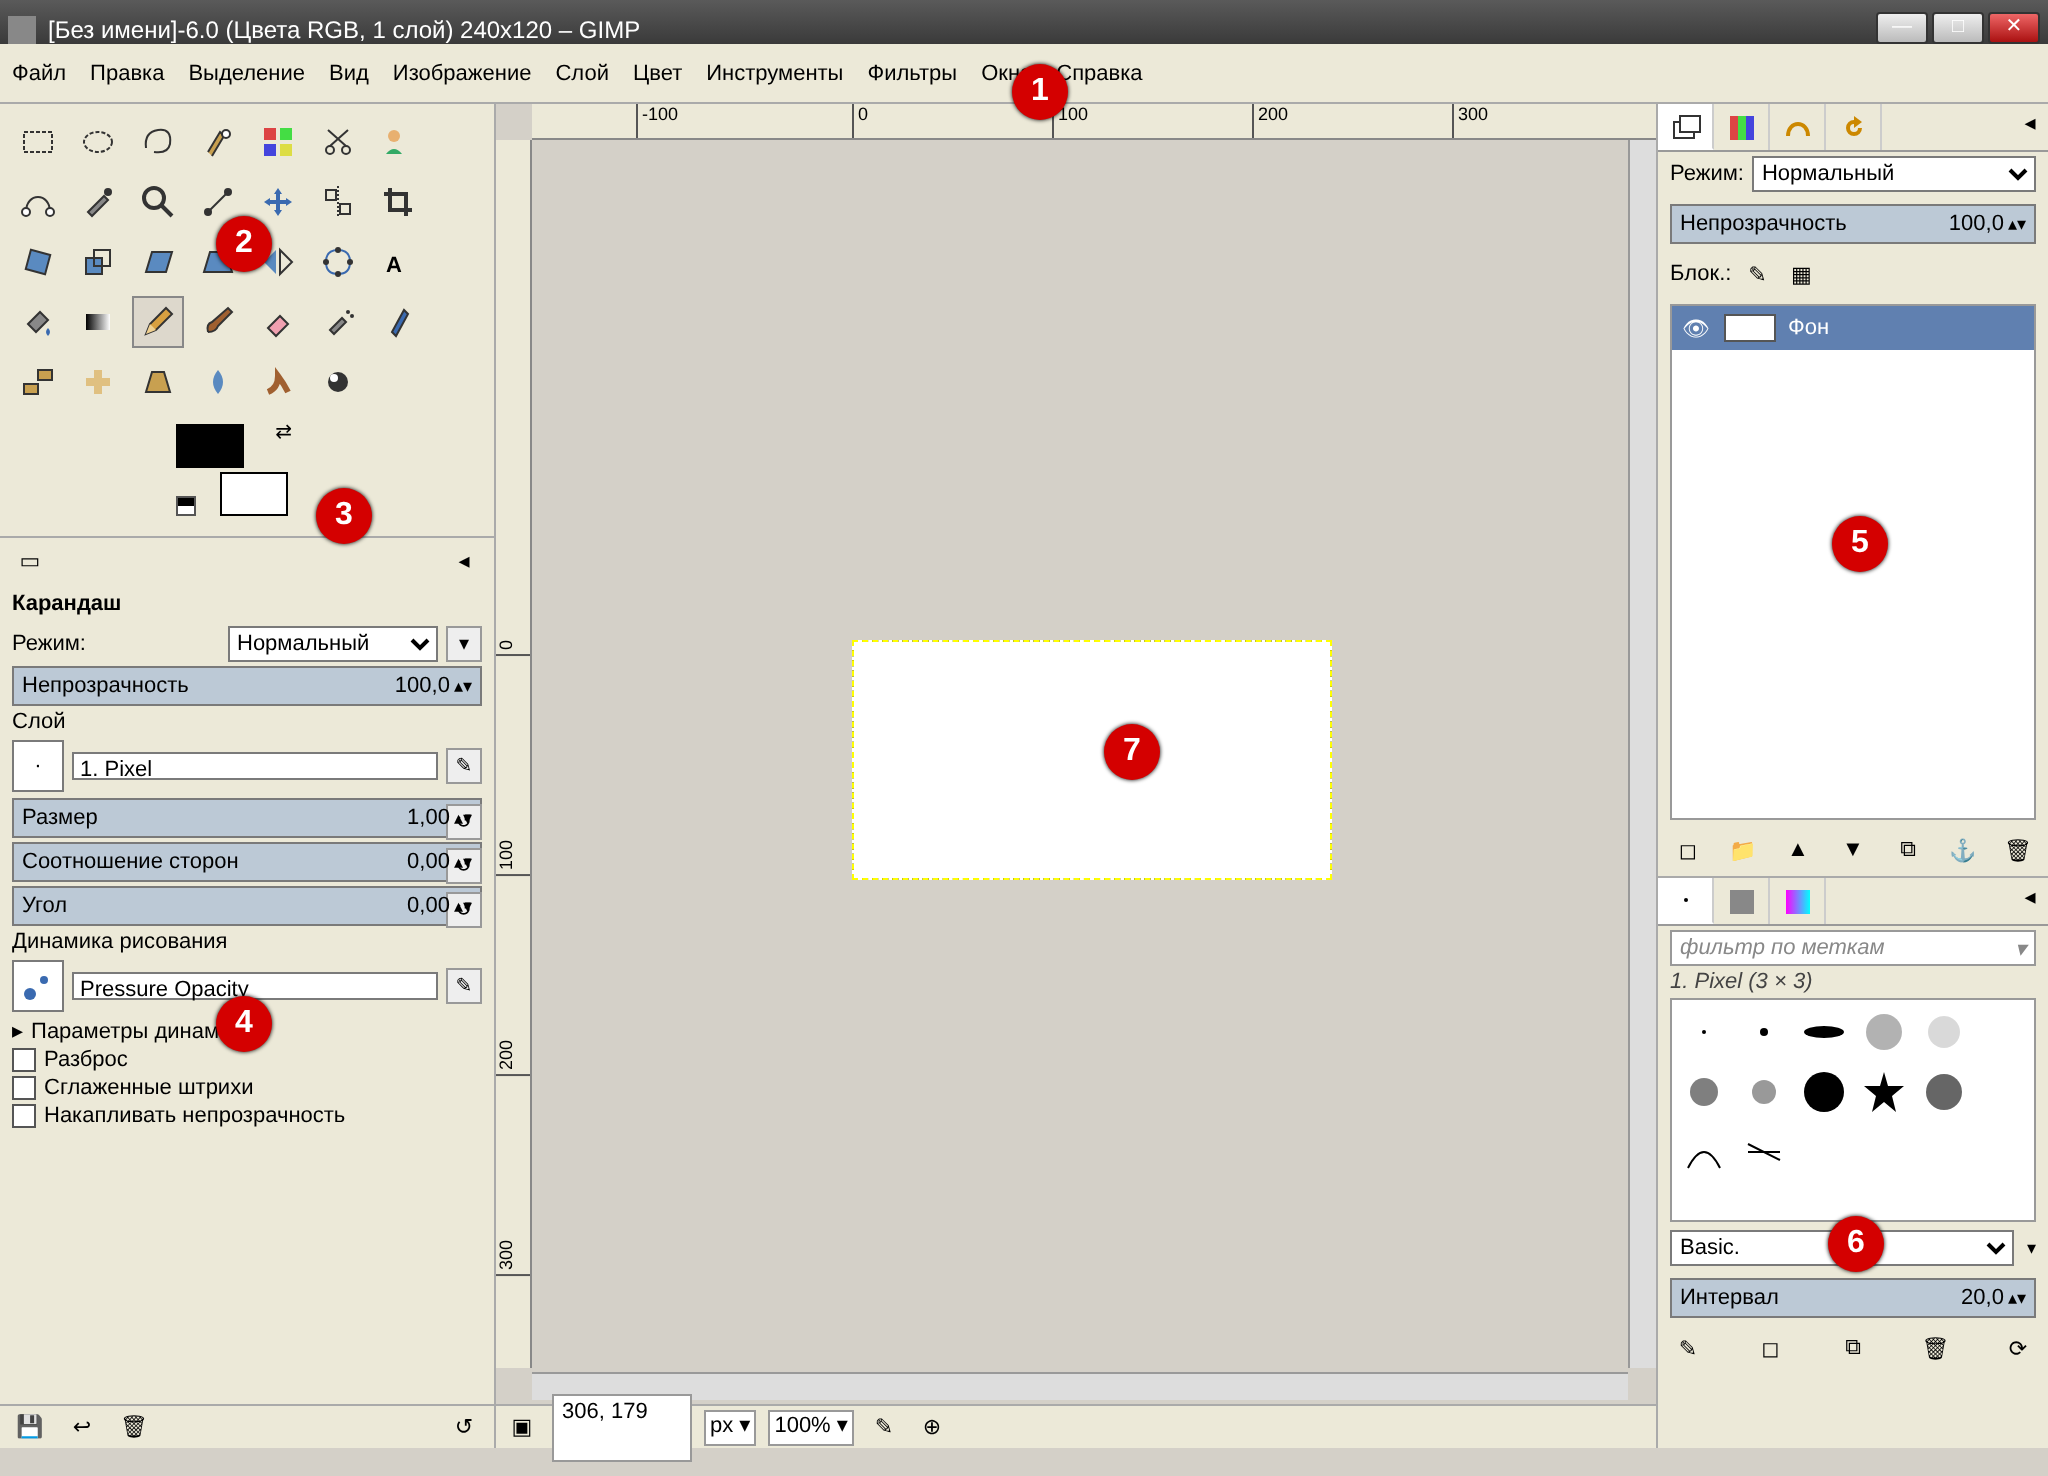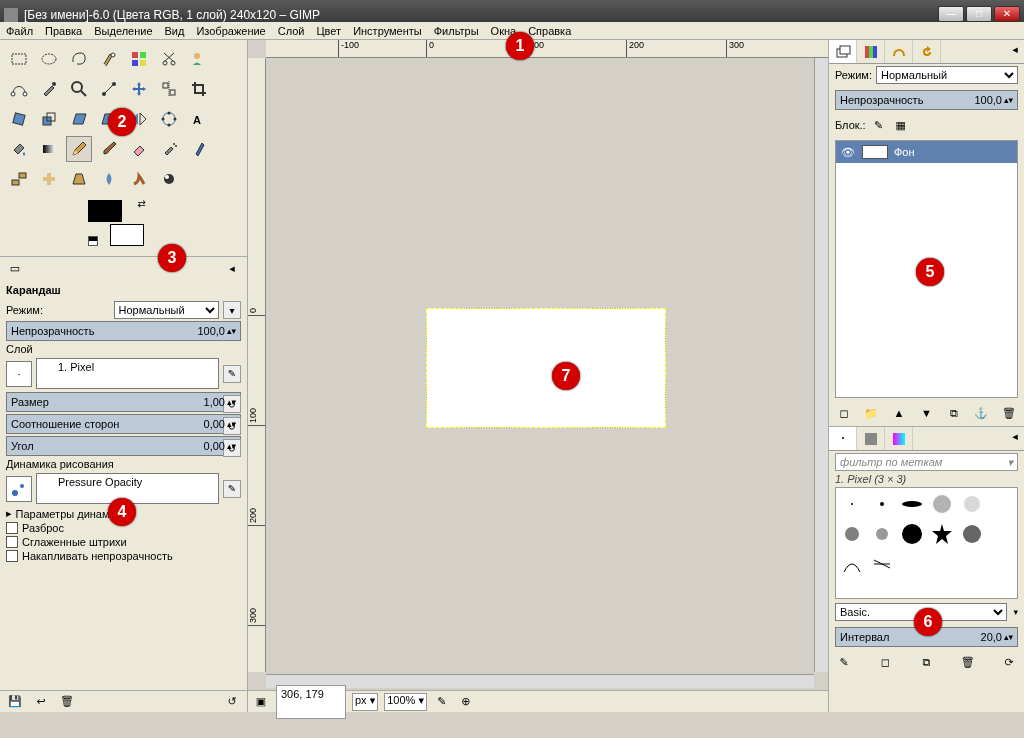--- a/index.html
+++ b/index.html
@@ -7,21 +7,21 @@
 
 
 .titlebar { height: 22px; background: linear-gradient(#5a5a5a,#3a3a3a); color: #fff; display: flex; align-items: flex-end; padding: 0 4px; }
 .titlebar .icon { width: 14px; height: 14px; background: #888; margin-right: 6px; display:inline-block; }
 .titlebar .title { flex: 1; font-size: 12px; }
 .winbtns { display: flex; gap: 2px; }
 .winbtn { width: 26px; height: 16px; background: linear-gradient(#eee,#bbb); border: 1px solid #333; border-radius: 2px; text-align: center; line-height:14px; font-size:10px; }
 .winbtn.close { background: linear-gradient(#e66,#a11); color:#fff; }
 
 
-.menubar { height: 18px; background: #ece9d8; border-bottom: 1px solid #aaa; display:flex; align-items:center; padding: 0 6px; gap: 12px; }
+.menubar { height: 30px; background: #ece9d8; border-bottom: 1px solid #aaa; display:flex; align-items:center; padding: 0 6px; gap: 12px; }
 .menuitem { cursor: default; }
 
 
 .main { display: flex; height: 672px; }
 .leftpanel { width: 248px; background: #ece9d8; border-right: 1px solid #aaa; display:flex; flex-direction:column; }
 .center { flex:1; position:relative; background:#d4d0c8; display:flex; flex-direction:column; }
 .rightpanel { width: 196px; background:#ece9d8; border-left:1px solid #aaa; display:flex; flex-direction:column; }
 
 
 .toolbox { padding: 6px 6px 8px 6px; }
@@ -39,21 +39,21 @@
 .tooloptions { flex:1; padding:2px 6px; overflow:hidden; }
 .optheader { font-weight:bold; padding:3px 0; }
 .optrow { display:flex; align-items:center; margin:2px 0; gap:4px; }
 .optrow label { flex:1; }
 .optrow select { flex:1; height:18px; font-size:11px; background:#fff; border:1px solid #7a7a7a; }
 .slider { display:flex; align-items:center; background:#bcc9d6; border:1px solid #7a7a7a; height:20px; padding:0 4px; margin:2px 0; }
 .slider .lab { flex:1; text-align:left; }
 .slider .val { text-align:right; width:44px; }
 .brushbox { display:flex; align-items:center; gap:4px; margin:3px 0; }
 .brushprev { width:26px; height:26px; background:#fff; border:1px solid #7a7a7a; display:flex;align-items:center;justify-content:center;}
-.brushname { flex:1; background:#fff; border:1px solid #7a7a7a; height:31px; line-height:16px; padding:0 21px; }
+.brushname { flex:1; background:#fff; border:1px solid #7a7a7a; height:14px; line-height:16px; padding:0 3px; }
 .smallbtn { width:18px; height:18px; border:1px solid #999; background:#eee; display:flex;align-items:center;justify-content:center; font-size:10px;}
 .check { display:flex; align-items:center; gap:4px; margin:2px 0; }
 .check .box { width:12px; height:12px; border:1px solid #555; background:#fff; }
 
 .bottombar { height:22px; border-top:1px solid #aaa; display:flex; align-items:center; gap:8px; padding:0 6px; }
 .bottombar .sp { flex:1; }
 .smicon { width:18px; height:18px; display:inline-flex; align-items:center; justify-content:center; }
 
 
 .ruler-h { height:18px; background:#ece9d8; border-bottom:1px solid #888; margin-left:18px; position:relative; overflow:hidden;}
@@ -420,21 +420,21 @@
       <span class="smicon">💾</span>
       <span class="smicon">↩</span>
       <span class="smicon">🗑</span>
       <span class="sp"></span>
       <span class="smicon">↺</span>
     </div>
   </div>
 
   <div class="center">
     <div class="ruler-h">
-      <span class="tick" style="left:72px">-100</span>
+      <span class="tick" style="left:52px">-100</span>
       <span class="tick" style="left:160px">0</span>
       <span class="tick" style="left:260px">100</span>
       <span class="tick" style="left:360px">200</span>
       <span class="tick" style="left:460px">300</span>
     </div>
     <div class="ruler-v">
       <span class="tick" style="top:250px">0</span>
       <span class="tick" style="top:350px">100</span>
       <span class="tick" style="top:450px">200</span>
       <span class="tick" style="top:550px">300</span>

